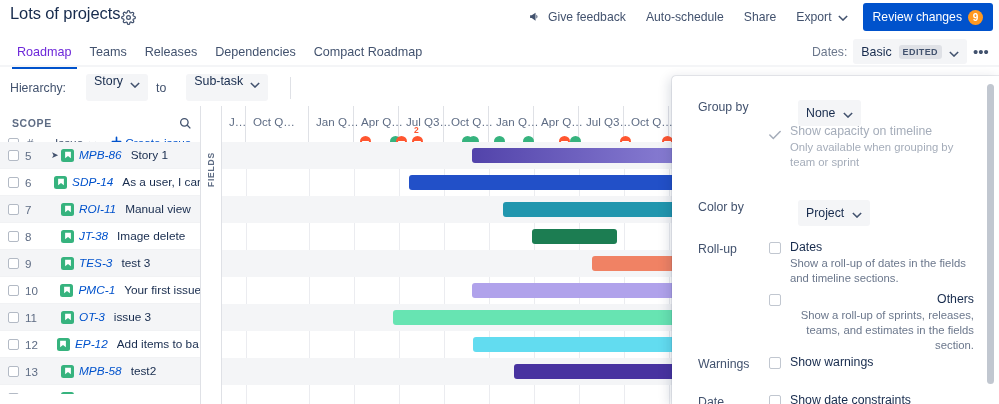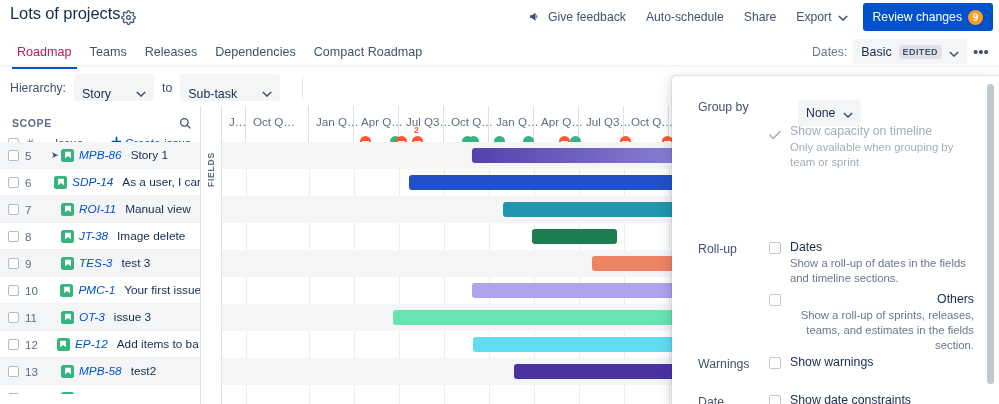--- a/index.html
+++ b/index.html
@@ -51,21 +51,21 @@
   
   .tabbar {
     position: absolute; top: 36px; left: 0; width: 999px; height: 31px;
     border-bottom: 2px solid #f4f5f7;
   }
   .tabs { position: absolute; left: 8px; top: 0; display: flex; height: 31px; }
   .tab {
     position: relative; display: flex; align-items: center; padding: 0 9px;
     font-size: 12.6px; color: #42526e; cursor: pointer; white-space: nowrap;
   }
-  .tab.active { color: #be185d; font-weight: 400; }
+  .tab.active { color: #6d28d9; font-weight: 400; }
   .tab.active::after {
     content: ""; position: absolute; left: 4px; right: 4px; bottom: -2px;
     height: 2px; background: #0052cc;
   }
   .views-group {
     position: absolute; right: 6px; top: 3px; display: flex; align-items: center; gap: 2px;
   }
   .views-label { font-size: 12.2px; color: #6b778c; margin-right: 4px; }
   .views-pill {
     display: flex; align-items: center; gap: 7px; height: 25px; padding: 0 8px;
@@ -81,22 +81,22 @@
     font-size: 15px; color: #42526e; cursor: pointer; border-radius: 3px;
   }
 
   
   .toolbar {
     position: absolute; top: 69px; left: 0; width: 999px; height: 37px;
     display: flex; align-items: center; padding-left: 10px;
   }
   .tool-label { font-size: 12.3px; color: #42526e; margin-right: 8px; }
   .select-pill {
-    display: flex; align-items: flex-end; gap: 25px; height: 27px; padding: 0 8px;
-    background: #f4f5f7; border-radius: 3px; cursor: pointer;
+    display: flex; align-items: flex-start; gap: 7px; height: 27px; padding: 0 8px;
+    background: #f4f5f7; border-radius: 3px; cursor: pointer; margin-left: 12px;
   }
   .select-pill .sel-text { font-size: 12.4px; color: #172b4d; }
   .tool-sep { font-size: 12.3px; color: #42526e; margin: 0 8px; text-align: center; }
   .vdiv { width: 1px; height: 22px; background: #dfe1e6; margin: 0 16px 0 22px; }
   .filters-btn {
     display: flex; align-items: center; gap: 7px; height: 27px; padding: 0 8px;
     border-radius: 3px; cursor: pointer; font-size: 12.4px; color: #172b4d;
   }
 
   
@@ -594,20 +594,31 @@
         <svg width="12" height="10" viewBox="0 0 14 11" fill="none" stroke="#a5adba" stroke-width="1.8" stroke-linecap="round">
             <path d="M1 5.5l4 4 8-8"></path>
           </svg>
       </span>
       <span style="flex:1">
         <div class="pcheck-title muted">Show capacity on timeline</div>
         <div class="phelp muted">Only available when grouping by team or sprint</div>
       </span>
     </div>
 
+    <div class="prow" style="left:26px; top:124px;">
+      <span class="plabel" style="width:77px">Color by</span>
+      <span class="pselect" style="margin-left:23px">
+        <span class="ps-text">Project</span>
+        <span class="chev">
+          <svg width="10" height="6" viewBox="0 0 12 7" fill="none" stroke="#42526e" stroke-width="1.8">
+              <path d="M1 1l5 5 5-5"></path>
+            </svg>
+        </span>
+      </span>
+    </div>
 
     <div class="plabel" style="position:absolute; left:26px; top:166px;">Roll-up</div>
 
     <div class="pcheck-row" style="left:97px; top:164px; width:205px;">
       <span class="pcb"></span>
       <span style="flex:1">
         <div class="pcheck-title">Dates</div>
         <div class="phelp">Show a roll-up of dates in the fields and timeline sections.</div>
       </span>
     </div>

